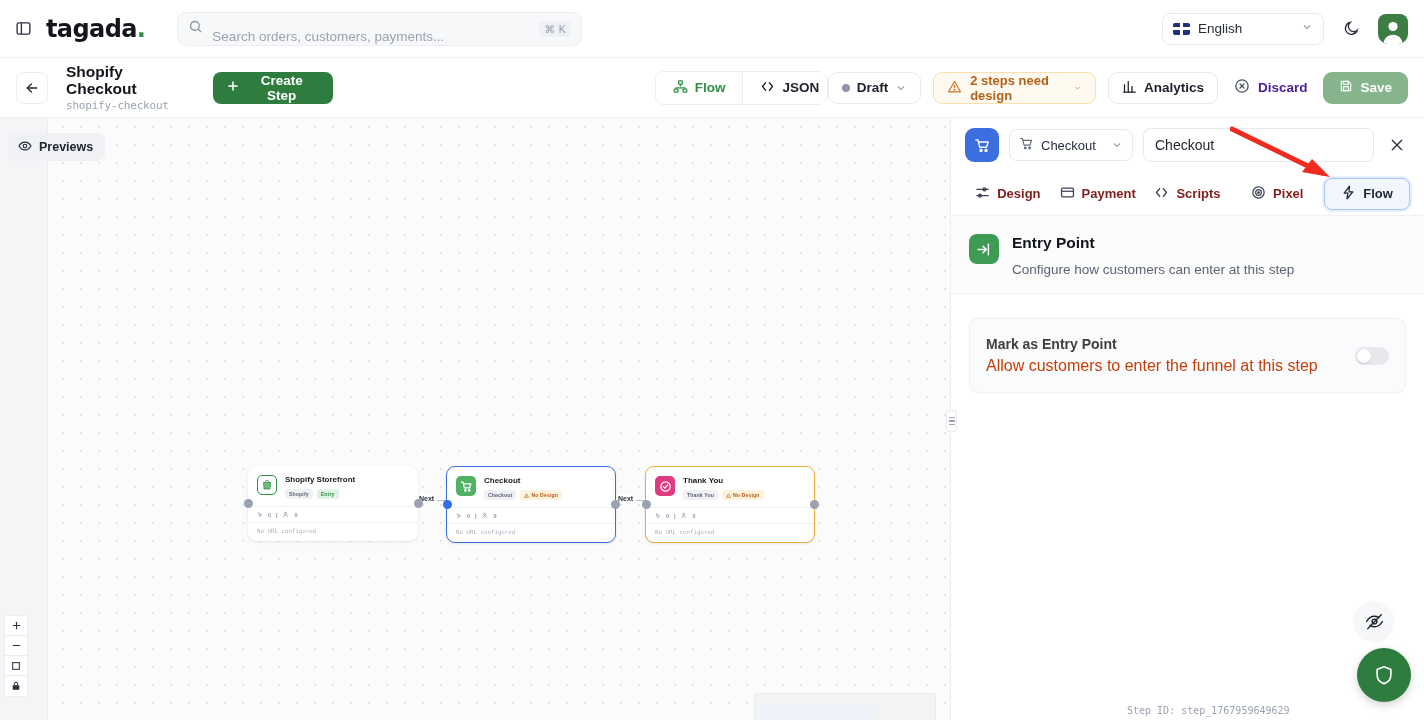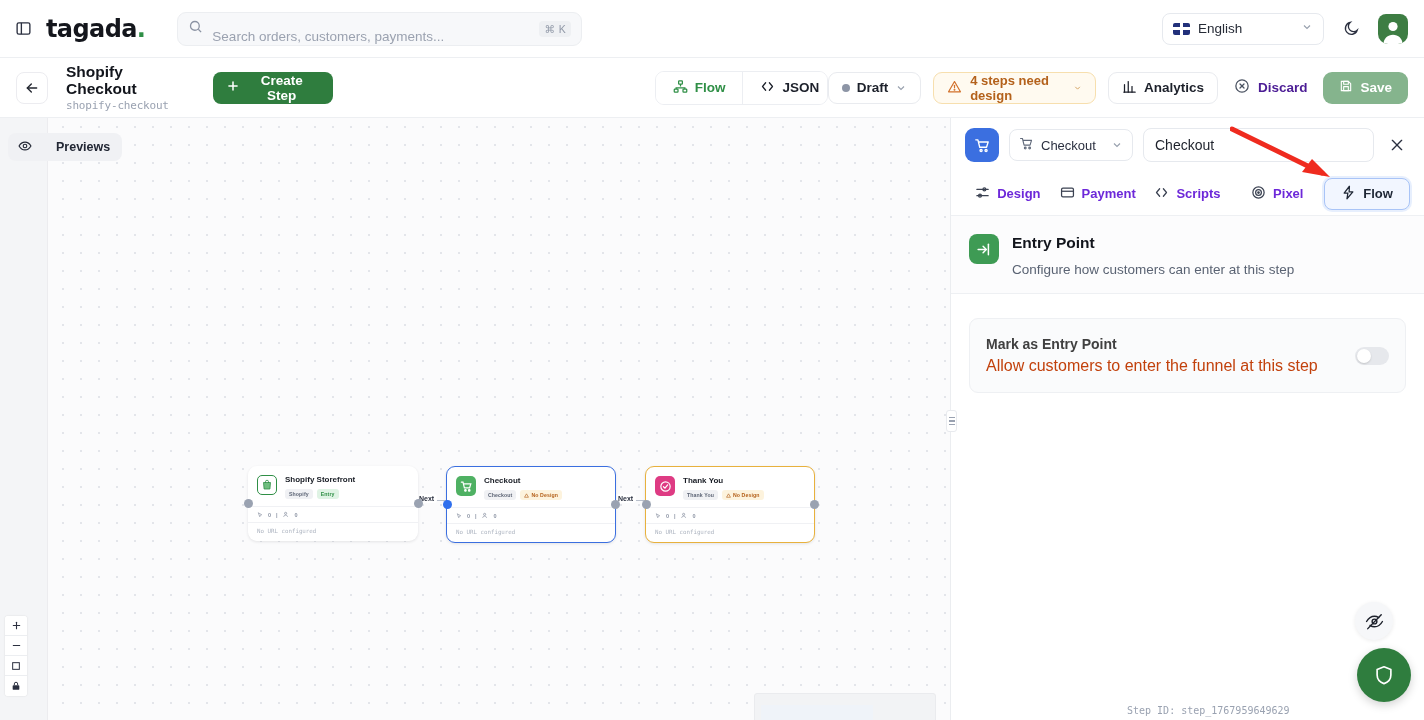--- a/index.html
+++ b/index.html
@@ -148,21 +148,21 @@
     background-size: 18px 18px;
     overflow: hidden;
   }
   .left-rail {
     position: absolute; top: 0; left: 0; width: 48px; height: 602px;
     background: #f4f5f7; border-right: 1px solid #ececef;
   }
   .previews-btn {
     position: absolute; top: 15px; left: 8px; height: 28px;
     background: #f0f1f4; border-radius: 8px; display: flex;
-    align-items: center; gap: 24px; padding: 0 12px 0 10px;
+    align-items: center; gap: 7px; padding: 0 12px 0 10px;
     font-size: 12.5px; font-weight: bold; color: #222734; cursor: pointer; z-index: 6; justify-content: flex-end;
   }
 
   
   .node {
     position: absolute; width: 170px; background: #fff;
     border-radius: 9px; font-family: "Liberation Sans", sans-serif;
     box-shadow: 0 1px 3px rgba(20,24,33,.10);
     overflow: visible;
   }
@@ -262,21 +262,21 @@
     width: 26px; height: 26px; display: flex; align-items: center;
     justify-content: center; color: #2b3040; cursor: pointer; flex: none;
   }
   .tabs {
     height: 44px; display: flex; align-items: center; padding: 0 14px;
     gap: 4px; border-bottom: 1px solid #eef0f3;
   }
   .tab {
     flex: 1; height: 32px; display: flex; align-items: center;
     justify-content: center; gap: 7px; font-size: 13px; font-weight: bold;
-    color: #6d28d9; border-radius: 8px; cursor: pointer; border: 1px solid transparent;
+    color: #7f1d1d; border-radius: 8px; cursor: pointer; border: 1px solid transparent;
   }
   .tab.selected {
     background: #f2f6ff; border: 1.6px solid #a9c4f7; color: #1e2635;
     box-shadow: 0 0 0 2px rgba(169,196,247,.28);
   }
   .section-head {
     padding: 18px 18px 16px 18px; display: flex; gap: 13px;
     border-bottom: 1px solid #eef0f3; background: #fcfcfd;
   }
   .sec-ico {
@@ -425,21 +425,21 @@
           </svg>
       </div>
       <div class="warn-pill">
         <span>
           <svg width="15" height="15" viewBox="0 0 24 24" fill="none" stroke="#d2702a" stroke-width="1.9" stroke-linecap="round" stroke-linejoin="round">
             <path d="M12 4l9.5 16.5H2.5z"></path>
               <line x1="12" y1="10" x2="12" y2="14"></line>
               <circle cx="12" cy="17.2" r=".6" fill="#d2702a"></circle>
           </svg>
         </span>
-        <span>4 steps need design</span>
+        <span>2 steps need design</span>
         <svg width="12" height="12" viewBox="0 0 24 24" fill="none" stroke="#cf9a55" stroke-width="2.3">
             <polyline points="6,9 12,15 18,9"></polyline>
           </svg>
       </div>
       <div class="pill">
         <span>
           <svg width="15" height="15" viewBox="0 0 24 24" fill="none" stroke="#1d212b" stroke-width="2" stroke-linecap="round">
             <line x1="4" y1="21" x2="4" y2="9"></line>
               <line x1="10" y1="21" x2="10" y2="4"></line>
               <line x1="16" y1="21" x2="16" y2="12"></line>

